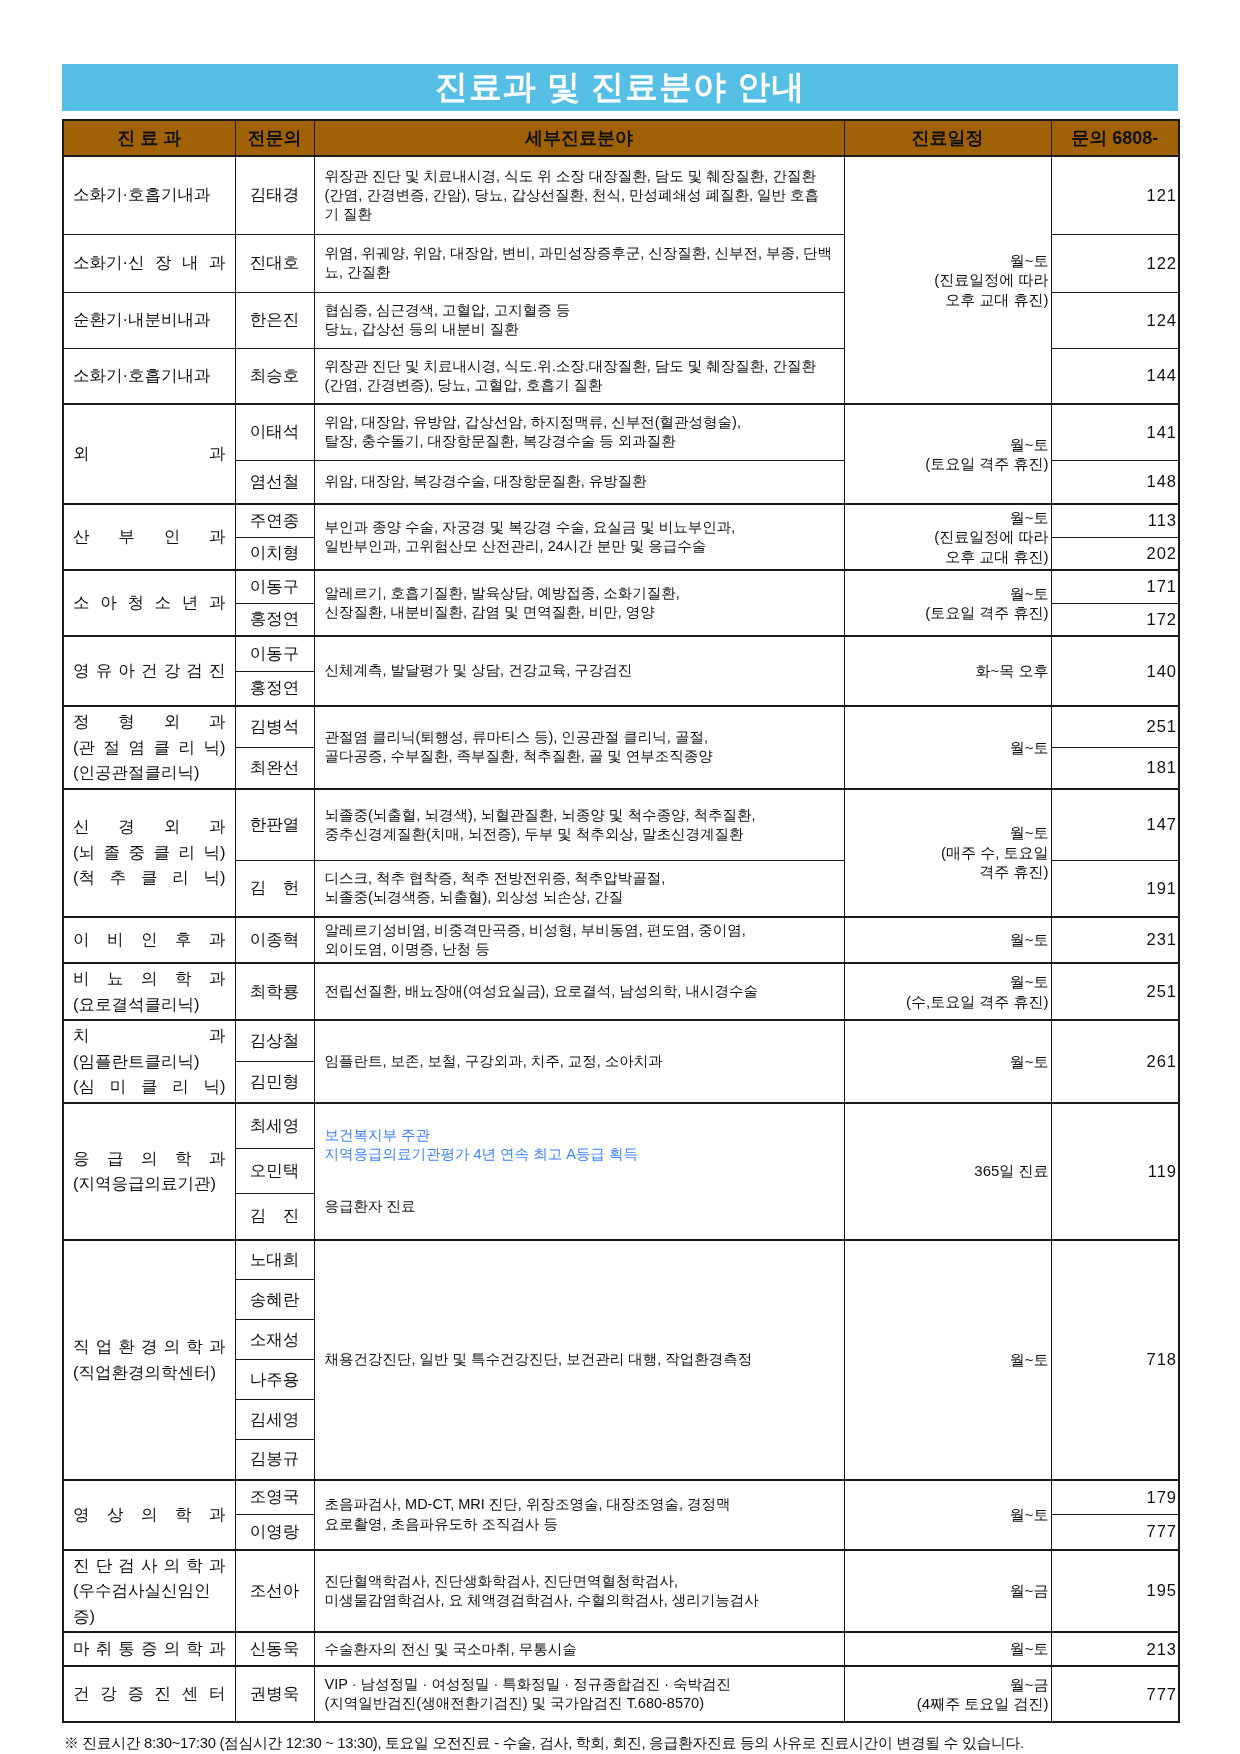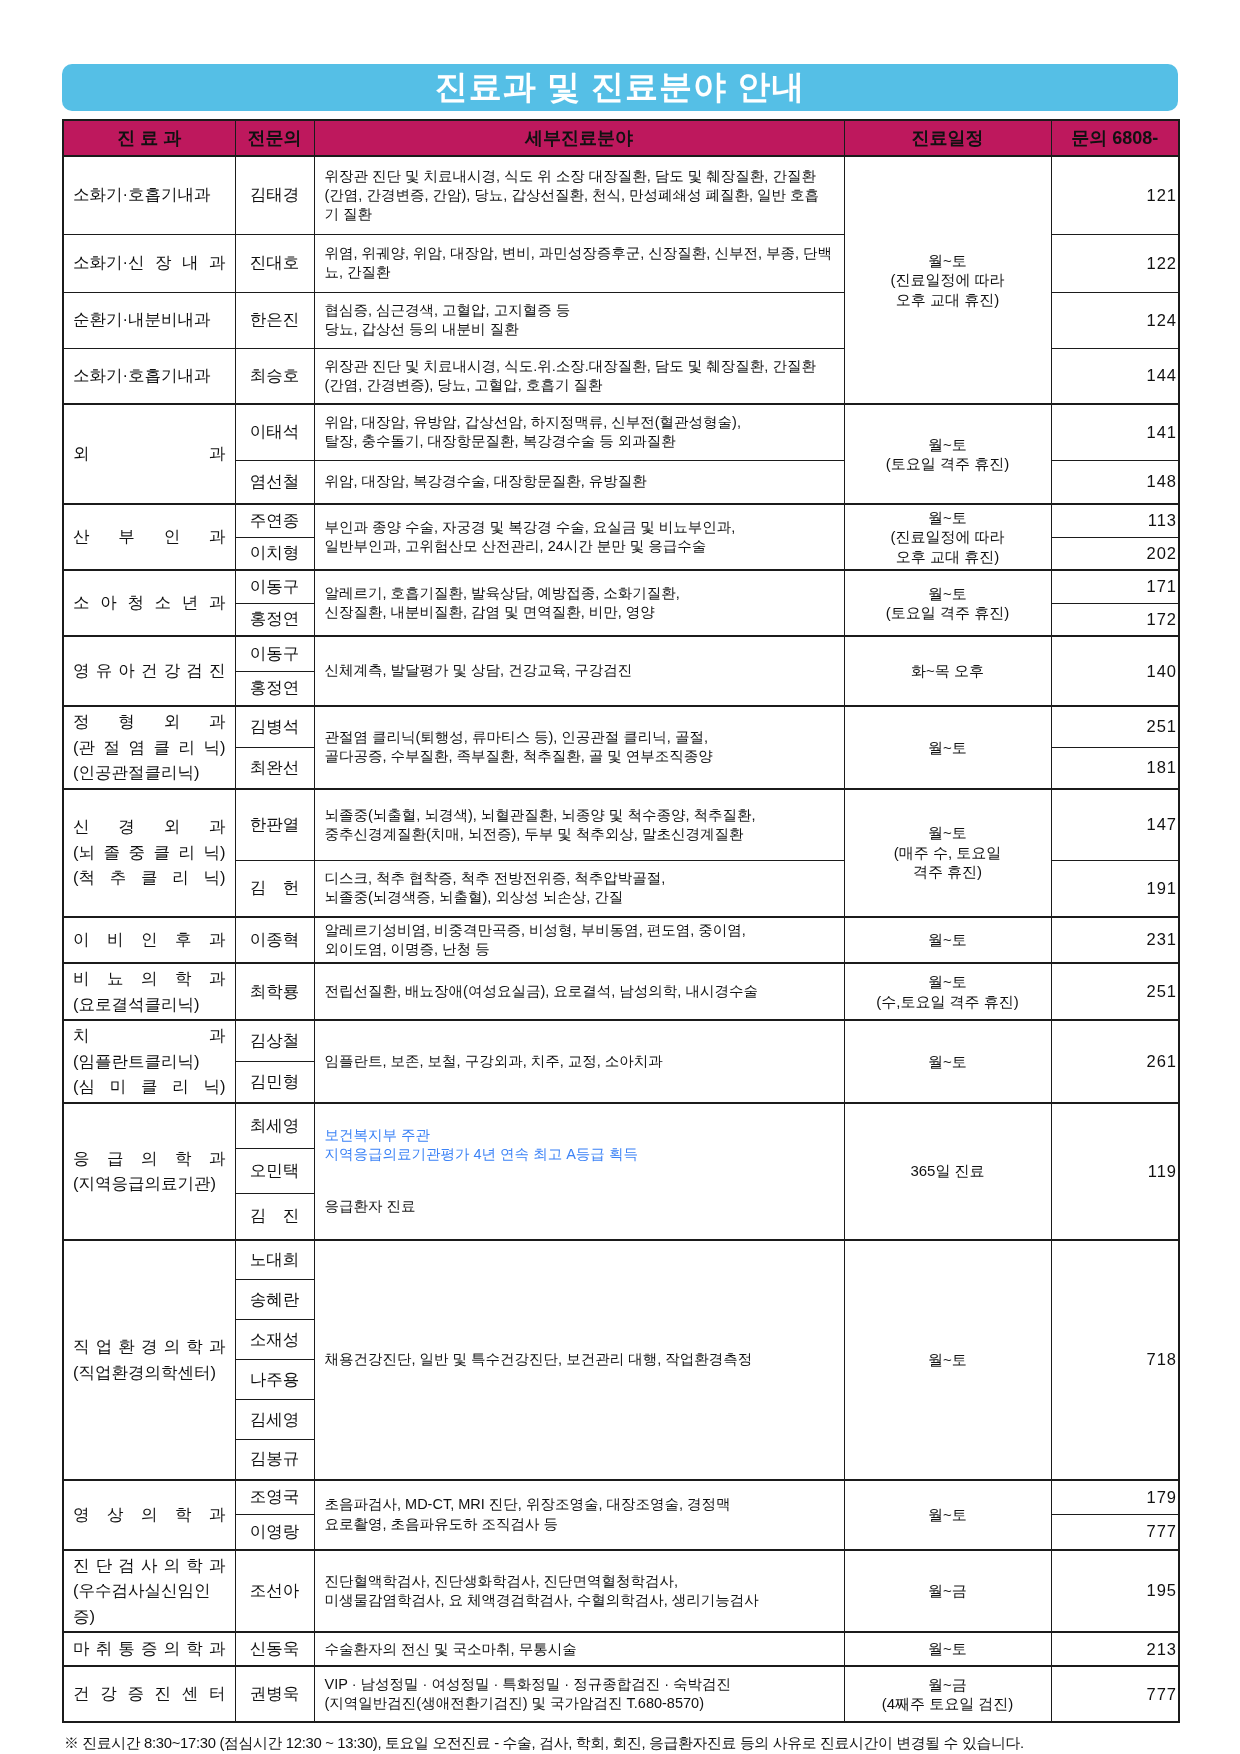--- a/index.html
+++ b/index.html
@@ -1,27 +1,27 @@
 <!DOCTYPE html>
 <html><head>
 <meta charset="utf-8">
 <style>
   html,body{margin:0;padding:0;background:#fff;}
   body{width:1240px;height:1754px;overflow:hidden;font-family:"Liberation Sans",sans-serif;color:#111;}
   .page{padding:64px 62px 0 62px;}
-  .title-bar{background:#55bfe6;border-radius:10px;height:47px;display:flex;align-items:center;justify-content:center;
+  .title-bar{background:#55bfe6;border-radius:0;height:47px;display:flex;align-items:center;justify-content:center;
     color:#fff;font-weight:bold;font-size:33px;letter-spacing:1px;margin-bottom:8px;}
   table{width:1116px;border-collapse:collapse;table-layout:fixed;border:2px solid #1b1b1b;}
   th,td{border:1px solid #1b1b1b;vertical-align:middle;overflow:hidden;}
   tr.gt td, tr.gt th{border-top:2px solid #1b1b1b;}
-  th{background:#be185d;font-size:18px;font-weight:bold;height:30px;padding:2px;}
+  th{background:#a16207;font-size:18px;font-weight:bold;height:30px;padding:2px;}
   td.dept{font-size:16.5px;padding:2px 9px;text-align:justify;text-align-last:justify;white-space:pre-line;line-height:1.55;}
   td.doc{font-size:16.5px;text-align:center;white-space:pre-line;padding:2px;}
   td.det{font-size:14.5px;padding:3px 10px;white-space:pre-line;line-height:1.32;text-align:left;}
-  td.sch{font-size:15px;text-align:center;white-space:pre-line;line-height:1.3;padding:2px;}
+  td.sch{font-size:15px;text-align:right;white-space:pre-line;line-height:1.3;padding:2px;}
   td.num{font-size:16.5px;text-align:right;letter-spacing:1px;}
   .blue{color:#3b82f6;}
   .det .plain{margin-top:14px;}
   .note{font-size:14.8px;margin:11px 0 13px 2px;letter-spacing:-0.3px;}
   .phone-bar{background:#bfe7e6;height:41px;display:flex;align-items:center;justify-content:center;
     font-size:19px;font-weight:bold;letter-spacing:-0.2px;}
 </style>
 </head>
 <body>
 

